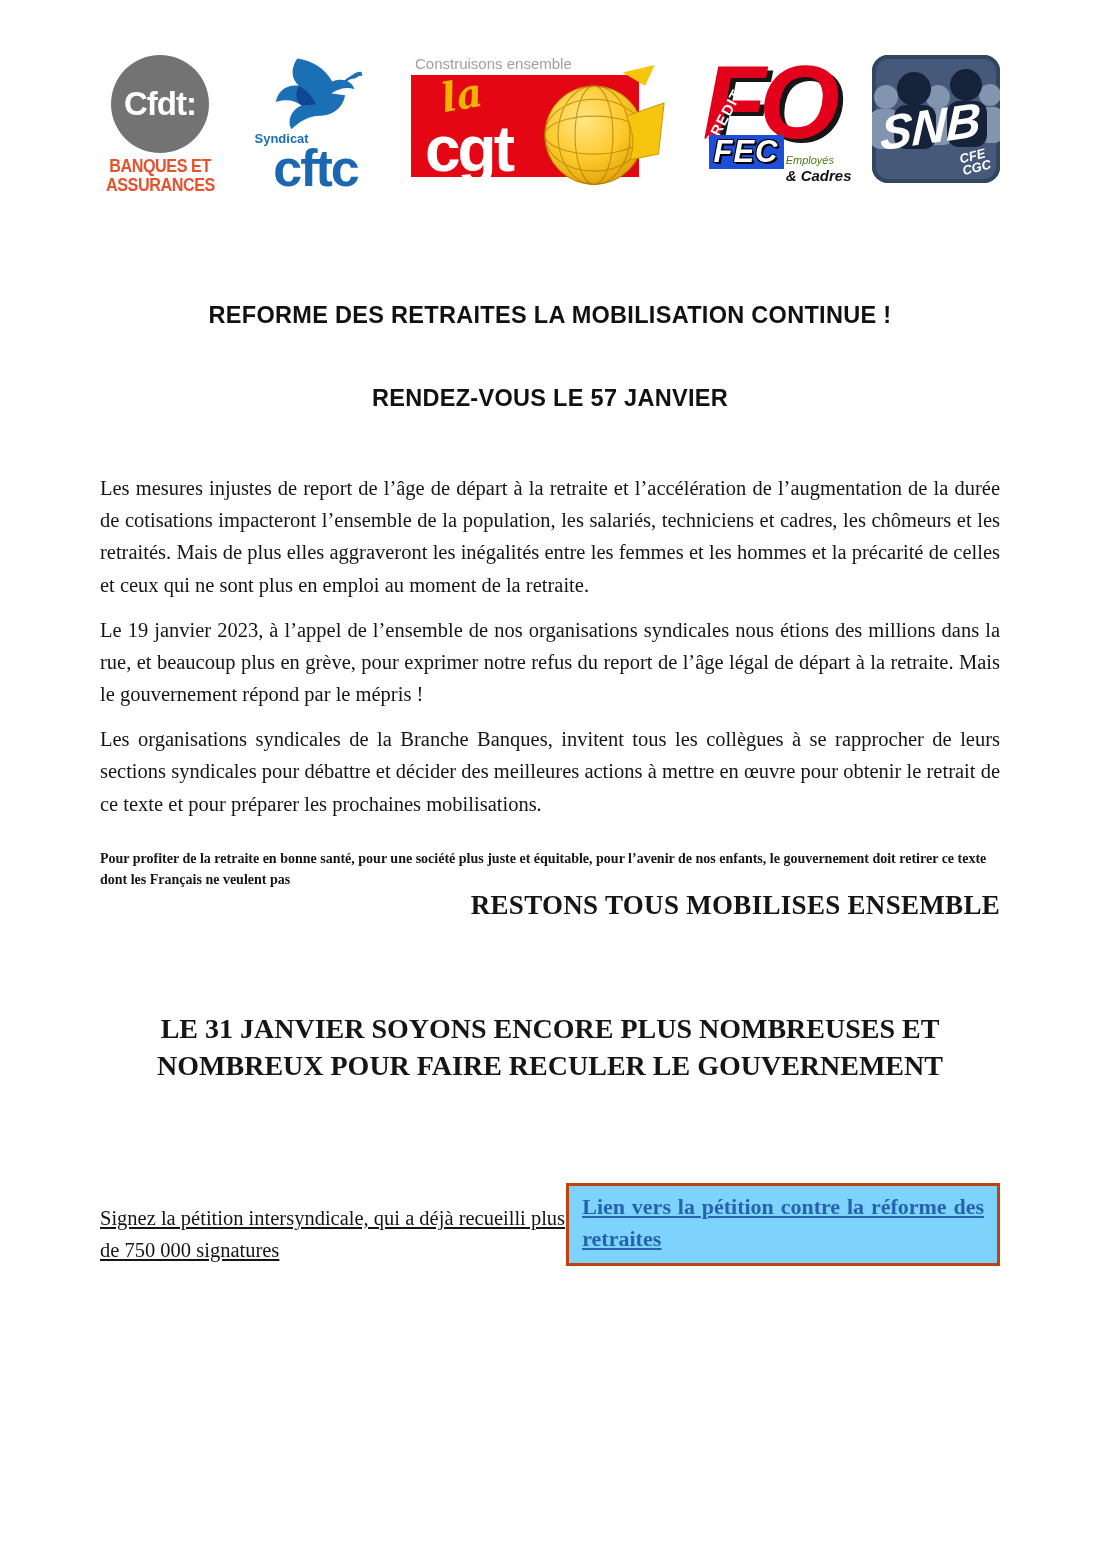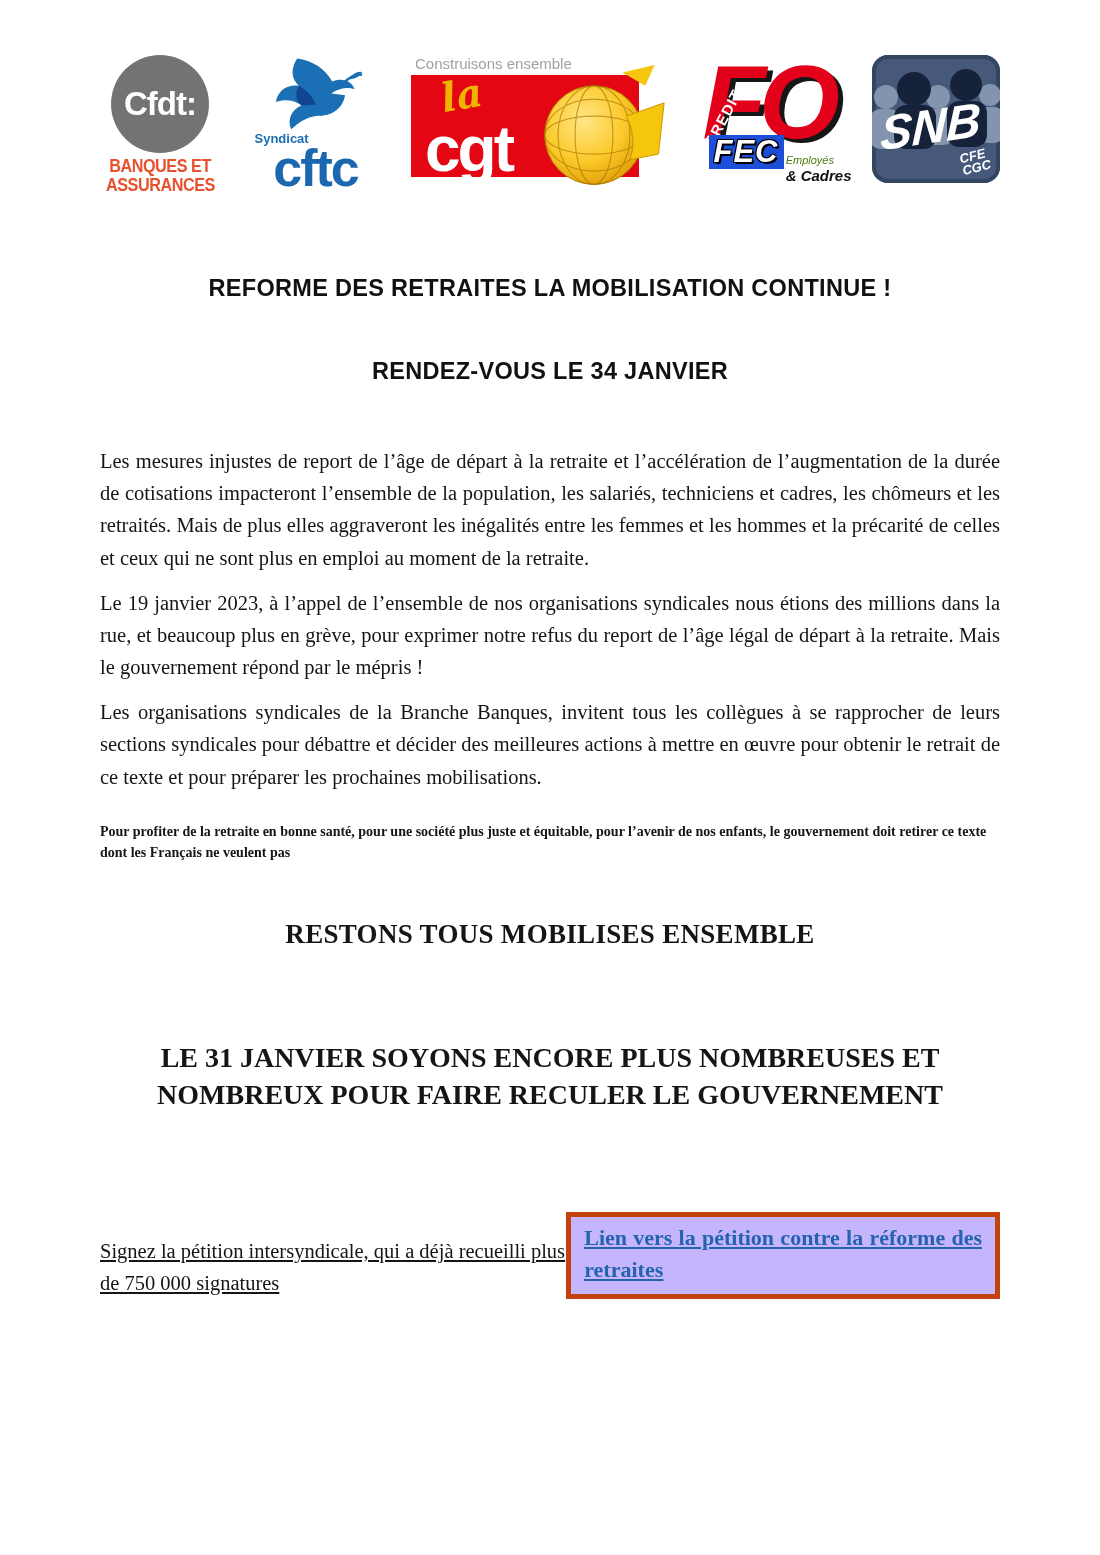--- a/index.html
+++ b/index.html
@@ -51,37 +51,37 @@
   
   .snb { width:128px; height:128px; background:#46597a; border-radius:16px; position:relative;
     overflow:hidden; box-shadow:inset 0 0 0 4px #33465f; }
   .snb svg { position:absolute; left:0; top:0; }
   .snb-name { position:absolute; left:8px; top:44px; color:#fff; font-family:"Liberation Sans", sans-serif;
     font-style:italic; font-weight:900; font-size:48px; transform:rotate(-8deg) skewX(-10deg); z-index:2; }
   .snb-sub { position:absolute; right:10px; bottom:8px; color:#fff; font-family:"Liberation Sans", sans-serif;
     font-style:italic; font-weight:bold; font-size:13px; line-height:.95; transform:rotate(-14deg); z-index:2; }
 
   
-  .title { margin-top:75px; text-align:center; font-family:"Liberation Sans", sans-serif;
+  .title { margin-top:102px; text-align:center; font-family:"Liberation Sans", sans-serif;
     font-weight:bold; font-size:23.5px; letter-spacing:.3px; color:#111; }
   .subtitle { margin-top:56px; text-align:center; font-family:"Liberation Sans", sans-serif;
     font-weight:bold; font-size:23.5px; letter-spacing:.3px; color:#111; }
 
   .bodytext { margin-top:60px; font-size:20.5px; line-height:1.57; }
   .bodytext p { text-align:justify; margin-bottom:13px; }
 
   .emphasis { margin-top:28px; font-weight:bold; font-size:14px; line-height:1.5; text-align:left; }
 
-  .heading1 { margin-top:56px; text-align:center; font-weight:bold; font-size:27px; letter-spacing:.3px; }
+  .heading1 { text-align:right; font-weight:bold; font-size:27px; letter-spacing:.3px; }
   .heading2 { margin-top:90px; text-align:center; font-weight:bold; font-size:28px; line-height:1.32;
     max-width:800px; margin-left:auto; margin-right:auto; }
 
   .bottom { margin-top:98px; display:flex; justify-content:space-between; align-items:flex-end;text-decoration:underline; }
   .petition-text { width:470px; font-size:20.5px; line-height:1.55; }
-  .link-box { width:437px; background:#c4b5fd; border:5px solid #c2410c; padding:5px 13px 9px 13px; }
+  .link-box { width:437px; background:#7dd3fc; border:3px solid #c2410c; padding:5px 13px 9px 13px; }
   .link-box a { display:block; color:#2563ae; font-weight:bold; font-size:22px; line-height:1.45;
     text-align:justify; text-align-last:left; text-decoration:underline; cursor:pointer; }
 </style>
 </head>
 <body>
 
 <div class="page">
 
   <header class="logos">
 
@@ -161,21 +161,21 @@
       </svg>
       <span class="snb-name">SNB</span>
       <span class="snb-sub">
         <span>CFE</span><br>
         <span>CGC</span>
       </span>
     </div>
   </header>
 
   <div class="title">REFORME DES RETRAITES LA MOBILISATION CONTINUE !</div>
-  <div class="subtitle">RENDEZ-VOUS LE 34 JANVIER</div>
+  <div class="subtitle">RENDEZ-VOUS LE 57 JANVIER</div>
 
   <div class="bodytext">
     <p>Les mesures injustes de report de l’âge de départ à la retraite et l’accélération de l’augmentation de la durée de cotisations impacteront l’ensemble de la population, les salariés, techniciens et cadres, les chômeurs et les retraités. Mais de plus elles aggraveront les inégalités entre les femmes et les hommes et la précarité de celles et ceux qui ne sont plus en emploi au moment de la retraite.</p>
     <p>Le 19 janvier 2023, à l’appel de l’ensemble de nos organisations syndicales nous étions des millions dans la rue, et beaucoup plus en grève, pour exprimer notre refus du report de l’âge légal de départ à la retraite. Mais le gouvernement répond par le mépris !</p>
     <p>Les organisations syndicales de la Branche Banques, invitent tous les collègues à se rapprocher de leurs sections syndicales pour débattre et décider des meilleures actions à mettre en œuvre pour obtenir le retrait de ce texte et pour préparer les prochaines mobilisations.</p>
   </div>
 
   <div class="emphasis">Pour profiter de la retraite en bonne santé, pour une société plus juste et équitable, pour l’avenir de nos enfants, le gouvernement doit retirer ce texte dont les Français ne veulent pas</div>
 
   <div class="heading1">RESTONS TOUS MOBILISES ENSEMBLE</div>

